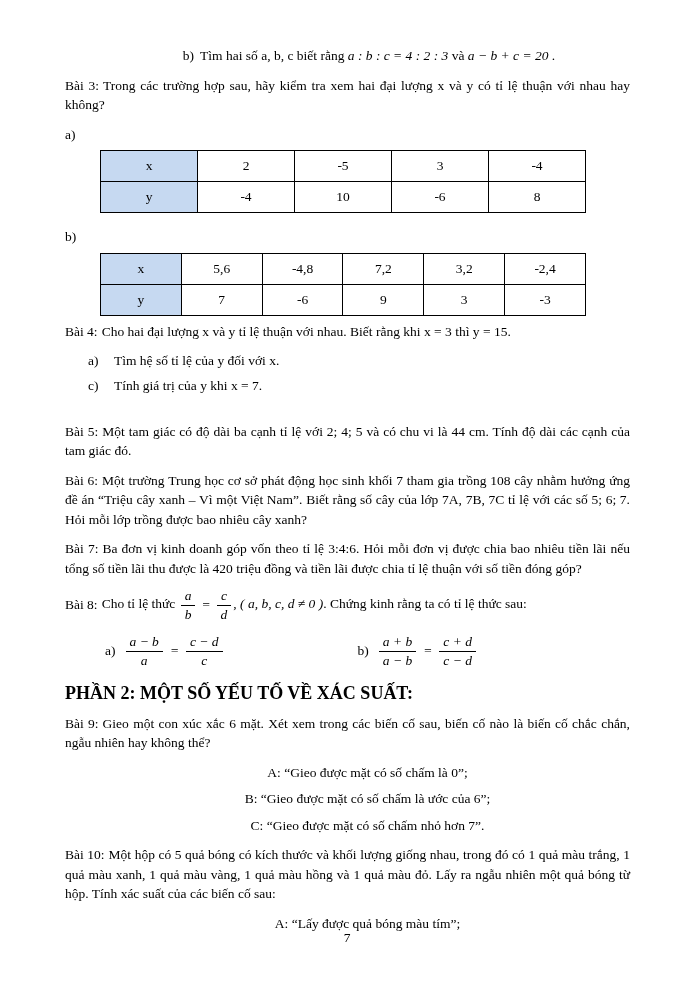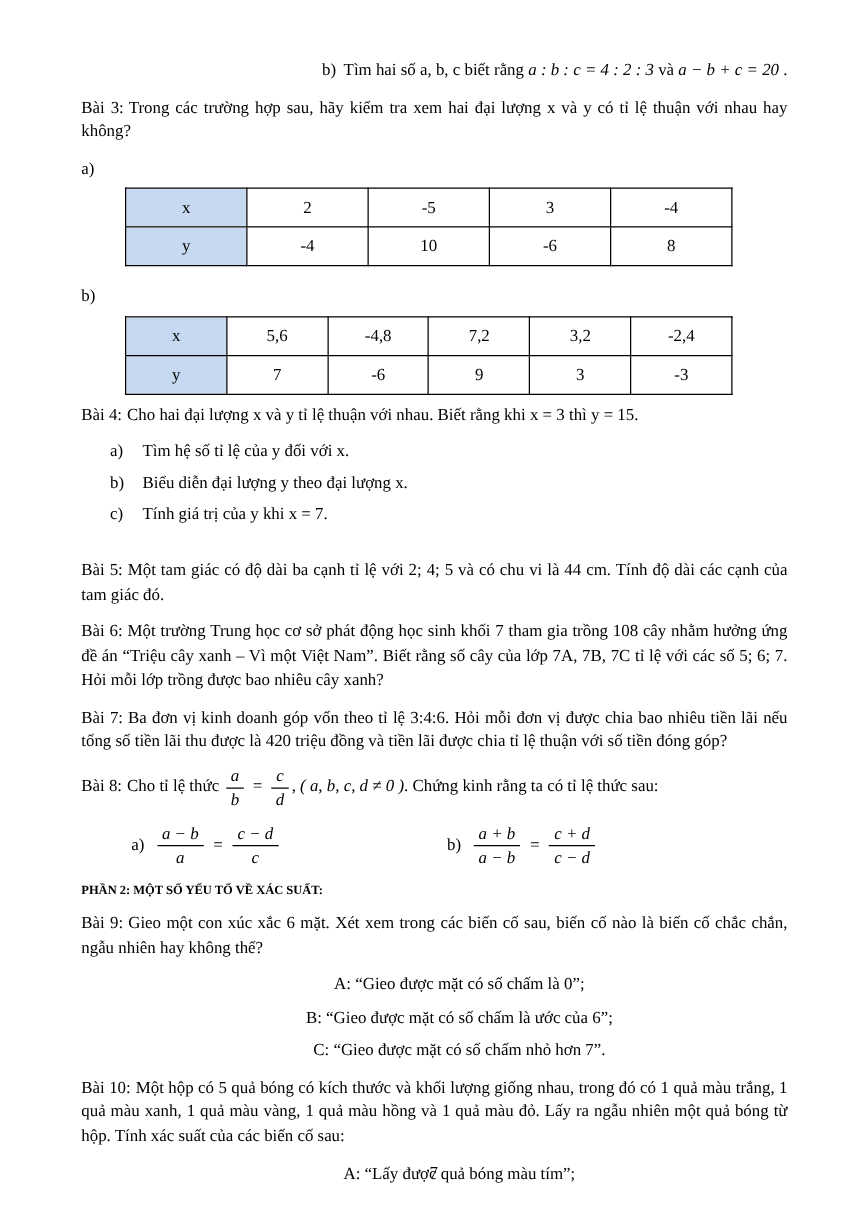--- a/index.html
+++ b/index.html
@@ -13,21 +13,21 @@
   .page {
     position: relative;
     width: 694px; height: 982px;
     padding: 46px 64px 0 65px;
     background: #fff;
     overflow: hidden;
   }
   p { line-height: 1.45; margin-bottom: 10px; text-align: justify; }
   .blabel { font-weight: normal; margin-right: 4px; }
   .math { font-style: italic; }
-  .top-line { padding-left: 43px; text-align: right; }
+  .top-line { padding-left: 43px; text-align: center; }
   .plain-label { margin-right: 6px; }
   .sub-label-line { margin-bottom: 6px; text-align: left; }
   .list-item { padding-left: 23px; margin-bottom: 5px; text-align: left; }
   .list-item .li-label { display: inline-block; min-width: 18px; margin-right: 8px; }
   .event-line { padding-left: 40px; margin-bottom: 7px; text-align: center; }
   table.dtable {
     border-collapse: collapse; table-layout: fixed;
     width: 486px; margin: 2px 0 14px 35px;
   }
   table.dtable td {
@@ -42,21 +42,21 @@
     margin: 0 2px;
   }
   .frac .num { display: block; border-bottom: 1px solid #000; padding: 0 4px 1px; }
   .frac .den { display: block; padding: 1px 4px 0; }
   .bai8-line { text-align: left; margin-bottom: 12px; }
   .frac-row { display: flex; align-items: center; padding-left: 40px; margin-bottom: 14px; }
   .fitem { display: flex; align-items: center; }
   .fitem .fi-label { margin-right: 8px; }
   .fitem .eq { margin: 0 5px; font-style: italic; }
   .fitem2 { margin-left: 133px; }
-  .section-heading { font-weight: bold; font-size: 10px; margin: 14px 0 10px; text-align: left; }
+  .section-heading { font-weight: bold; font-size: 18px; margin: 14px 0 10px; text-align: left; }
   .page-number {
     position: absolute; bottom: 36px; left: 0; right: 0;
     text-align: center; font-size: 13.5px;
   }
 </style>
 </head>
 <body>
 
 <div class="page">
 
@@ -112,23 +112,20 @@
   </tbody>
     </table>
 
   <p style="margin-top:-8px">
     <span class="blabel">Bài 4:</span><span>Cho hai đại lượng x và y tỉ lệ thuận với nhau. Biết rằng khi x = 3 thì y = 15.</span>
   </p>
 
   <div style="margin-bottom:26px">
     <p class="list-item">
       <span class="li-label">a)</span><span>Tìm hệ số tỉ lệ của y đối với x.</span>
-    </p>
-    <p class="list-item">
-      <span class="li-label">b)</span><span>Biểu diễn đại lượng y theo đại lượng x.</span>
     </p>
     <p class="list-item">
       <span class="li-label">c)</span><span>Tính giá trị của y khi x = 7.</span>
     </p>
   </div>
 
   <p>
     <span class="blabel">Bài 5:</span><span>Một tam giác có độ dài ba cạnh tỉ lệ với 2; 4; 5 và có chu vi là 44 cm. Tính độ dài các cạnh của tam giác đó.</span>
   </p>
 

